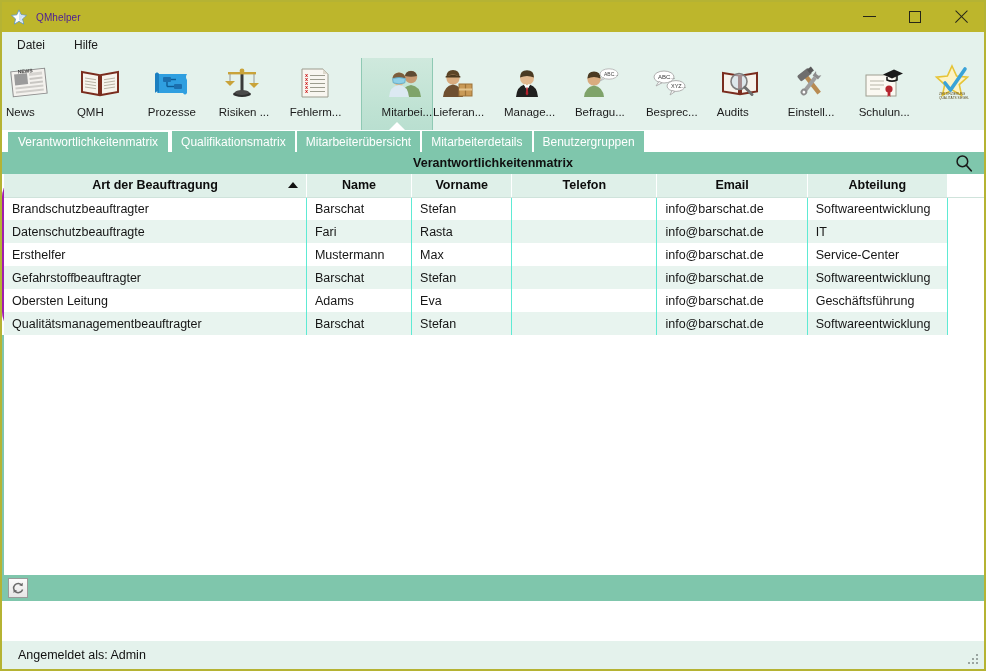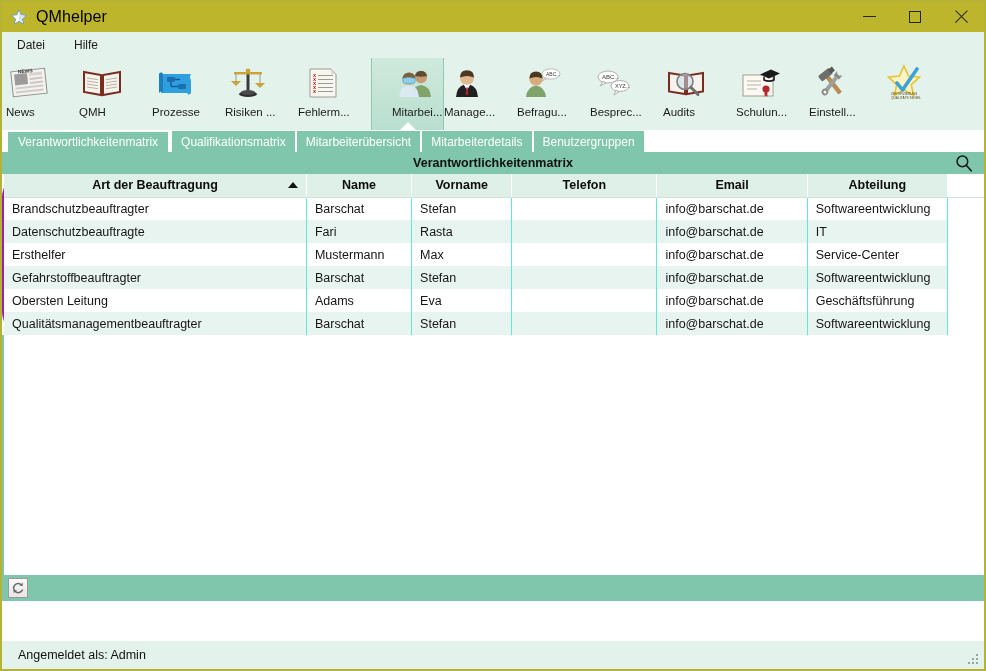--- a/index.html
+++ b/index.html
@@ -33,22 +33,22 @@
     flex: 0 0 auto;
     position: relative;
   }
   .title-star {
     width: 18px; height: 18px;
     margin-left: 8px; margin-right: 8px;
     flex: 0 0 auto;
     display: block;
   }
   .title-text {
-    font-size: 16px;
-    color: #000000;
+    font-size: 10px;
+    color: #4c1d95;
     letter-spacing: 0.1px;
   }
   .win-buttons {
     margin-left: auto;
     display: flex;
     height: 30px;
   }
   .win-btn {
     width: 46px; height: 30px;
     display: flex; align-items: center; justify-content: center;
@@ -465,20 +465,34 @@
           <path d="M17 31 Q18 20 27 19 Q36 20 37 31 Z" fill="#7fa36a"></path>
           <circle cx="15" cy="13" r="6.6" fill="#e2b98f"></circle>
           <path d="M15 6.4 a6.6 6.6 0 0 1 6.5 5.6 q-6.5 1.6 -13 0 A6.6 6.6 0 0 1 15 6.4z" fill="#7b5f3e"></path>
           <path d="M5 31 Q6 20 15 19 Q24 20 25 31 Z" fill="#dce9f2"></path>
           <path d="M8.6 12.5 q6.4 -2 12.8 0 l-0.6 4.3 q-5.8 2.3 -11.6 0 z" fill="#8fd0e8" stroke="#5aa9c6" stroke-width="0.8"></path>
         </svg>
       </span>
       <span class="tb-label">Mitarbei...</span>
     </div>
 
+    <div class="tb-item">
+      <span class="tb-icon">
+        <svg width="42" height="34" viewBox="0 0 42 34">
+          <circle cx="18" cy="12" r="6.6" fill="#d9ac7f"></circle>
+          <path d="M11.4 11 q0 -7 6.6 -7 t6.6 7 q-3 -2.4 -6.6 -2.4 t-6.6 2.4z" fill="#5c4426"></path>
+          <path d="M10.6 10.2 q7.4 -3 14.8 0 l0 1.4 l-14.8 0z" fill="#4d3a20"></path>
+          <path d="M8 31 Q9 20 18 18.6 Q27 20 28 31 Z" fill="#6e4f30"></path>
+          <rect x="24" y="18" width="13" height="12" fill="#c99a57" stroke="#9d7338" stroke-width="1"></rect>
+          <line x1="30.5" y1="18" x2="30.5" y2="30" stroke="#9d7338" stroke-width="1.2"></line>
+          <rect x="24" y="22.5" width="13" height="2" fill="#e3c48d"></rect>
+        </svg>
+      </span>
+      <span class="tb-label">Lieferan...</span>
+    </div>
 
     <div class="tb-item">
       <span class="tb-icon">
         <svg width="42" height="34" viewBox="0 0 42 34">
           <circle cx="21" cy="12" r="7" fill="#e2b98f"></circle>
           <path d="M14 11.6 q0 -7.4 7 -7.4 t7 7.4 q-7 -3 -14 0z" fill="#4a3a22"></path>
           <path d="M10 31 Q11 20.5 18 18.8 L21 24 L24 18.8 Q31 20.5 32 31 Z" fill="#20201f"></path>
           <path d="M18 18.8 L21 24 L24 18.8 L22.6 18 L21 20.4 L19.4 18 Z" fill="#ffffff"></path>
           <path d="M20.3 21.5 L21.7 21.5 L22.3 28 L21 29.4 L19.7 28 Z" fill="#b3202c"></path>
         </svg>
@@ -518,57 +532,57 @@
       <span class="tb-icon">
         <svg width="42" height="34" viewBox="0 0 42 34">
           <path d="M4 7 L20 9.5 L20 28 L4 25.5 Z" fill="#f6f3ec" stroke="#7a2c1e" stroke-width="2"></path>
           <path d="M38 7 L22 9.5 L22 28 L38 25.5 Z" fill="#f6f3ec" stroke="#7a2c1e" stroke-width="2"></path>
           <path d="M20 9.5 L21 10.4 L22 9.5 L22 28 L21 29 L20 28 Z" fill="#7a2c1e"></path>
           <circle cx="20" cy="15.5" r="8" fill="rgba(200,220,235,0.55)" stroke="#7e7e7e" stroke-width="1.6"></circle>
           <line x1="25.8" y1="21.3" x2="33" y2="28.5" stroke="#6e6e6e" stroke-width="3" stroke-linecap="round"></line>
         </svg>
       </span>
       <span class="tb-label">Audits</span>
-    </div>
-
-    <div class="tb-item">
-      <span class="tb-icon">
-        <svg width="42" height="34" viewBox="0 0 42 34">
-          <rect x="5" y="9" width="30" height="21" fill="#fbf9f2" stroke="#9e9e8f" stroke-width="1"></rect>
-          <g stroke="#bdbcb0" stroke-width="1.1">
-            <line x1="9" y1="15" x2="23" y2="15"></line>
-              <line x1="9" y1="19" x2="23" y2="19"></line>
-            <line x1="9" y1="23" x2="19" y2="23"></line>
-          </g>
-          <circle cx="28" cy="23" r="3.6" fill="#b5262f"></circle>
-          <path d="M26.6 26 L26.6 31 L28 29.6 L29.4 31 L29.4 26 Z" fill="#b5262f"></path>
-          <path d="M22 8.5 L33 3.5 L42 7.5 L31 12.5 Z" fill="#1a1a1a"></path>
-          <path d="M26 10.8 L26 14 Q31 16.2 36 14 L36 10" fill="none" stroke="#1a1a1a" stroke-width="1.6"></path>
-        </svg>
-      </span>
-      <span class="tb-label">Schulun...</span>
     </div>
 
     <div class="tb-item">
       <span class="tb-icon">
         <svg width="42" height="34" viewBox="0 0 42 34">
           <g transform="rotate(-38 21 17)">
             <rect x="19" y="8" width="4.4" height="22" fill="#b88b52"></rect>
             <rect x="14" y="3" width="14" height="7" rx="1.5" fill="#6e6e6e"></rect>
             <rect x="26" y="4" width="5" height="5" fill="#585858"></rect>
           </g>
           <g transform="rotate(38 21 17)">
             <rect x="19" y="10" width="4" height="20" fill="#9e9e9e"></rect>
             <path d="M17.6 10 L17.6 4.5 L19.6 6.6 L22.4 6.6 L24.4 4.5 L24.4 10 Z" fill="#8c8c8c"></path>
             <circle cx="21" cy="28.5" r="3.3" fill="#8c8c8c"></circle>
             <circle cx="21" cy="28.5" r="1.4" fill="#ffffff"></circle>
           </g>
         </svg>
       </span>
       <span class="tb-label">Einstell...</span>
+    </div>
+
+    <div class="tb-item">
+      <span class="tb-icon">
+        <svg width="42" height="34" viewBox="0 0 42 34">
+          <rect x="5" y="9" width="30" height="21" fill="#fbf9f2" stroke="#9e9e8f" stroke-width="1"></rect>
+          <g stroke="#bdbcb0" stroke-width="1.1">
+            <line x1="9" y1="15" x2="23" y2="15"></line>
+              <line x1="9" y1="19" x2="23" y2="19"></line>
+            <line x1="9" y1="23" x2="19" y2="23"></line>
+          </g>
+          <circle cx="28" cy="23" r="3.6" fill="#b5262f"></circle>
+          <path d="M26.6 26 L26.6 31 L28 29.6 L29.4 31 L29.4 26 Z" fill="#b5262f"></path>
+          <path d="M22 8.5 L33 3.5 L42 7.5 L31 12.5 Z" fill="#1a1a1a"></path>
+          <path d="M26 10.8 L26 14 Q31 16.2 36 14 L36 10" fill="none" stroke="#1a1a1a" stroke-width="1.6"></path>
+        </svg>
+      </span>
+      <span class="tb-label">Schulun...</span>
     </div>
 
     <div class="tb-item badge">
       <span class="tb-icon">
         <svg width="44" height="40" viewBox="0 0 44 40">
           <polygon points="21,3 25.6,13 36.5,14.2 28.3,21.6 30.6,32.4 21,26.9 11.4,32.4 13.7,21.6 5.5,14.2 16.4,13" fill="#fdf3c4" stroke="#e6c436" stroke-width="1.6"></polygon>
           <path d="M14 20 L19.5 27 L34 6" fill="none" stroke="#3aa3d8" stroke-width="3.6" stroke-linecap="round" stroke-linejoin="round"></path>
           <g font-family="'Liberation Sans',sans-serif" font-size="3.2" fill="#5a4a1e">
             <text x="8" y="32">ZERTIFIZIERUNG</text>
             <text x="8" y="36">QUALITÄTS SIEGEL</text>

